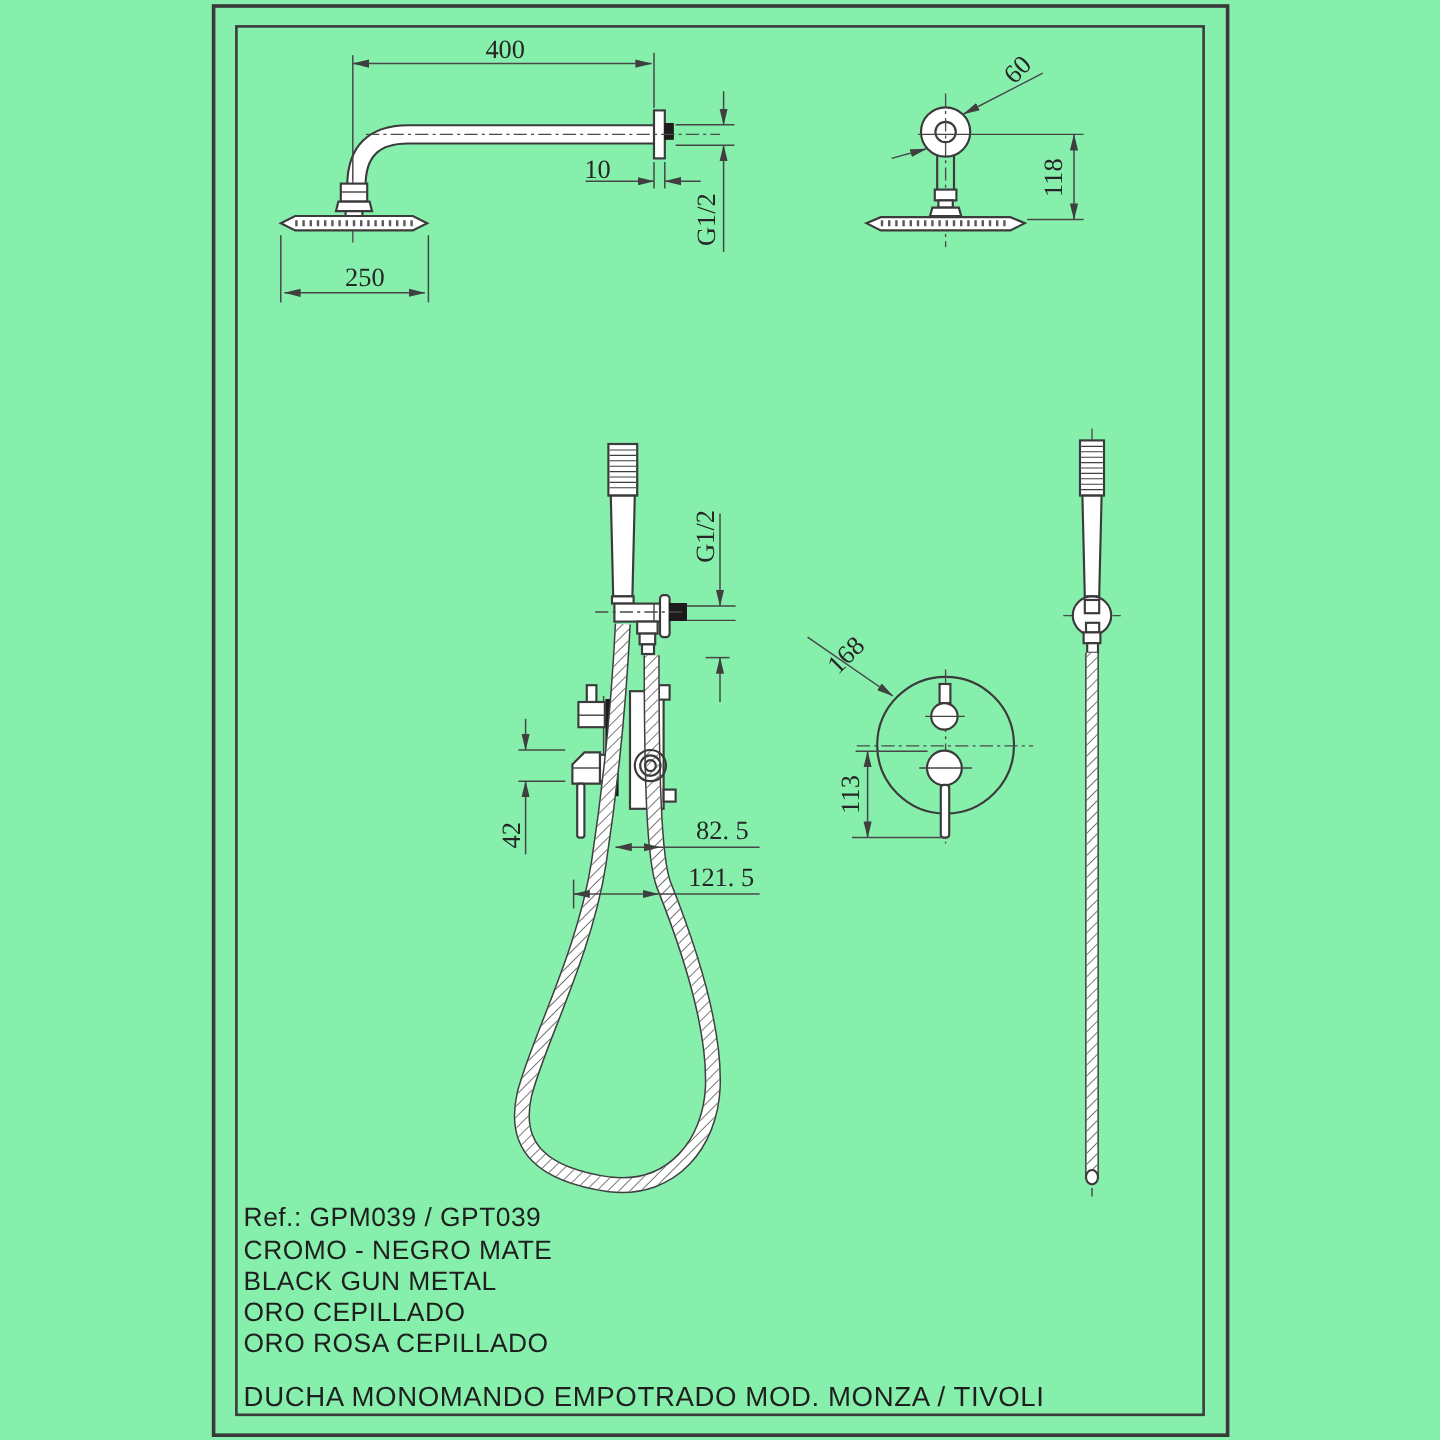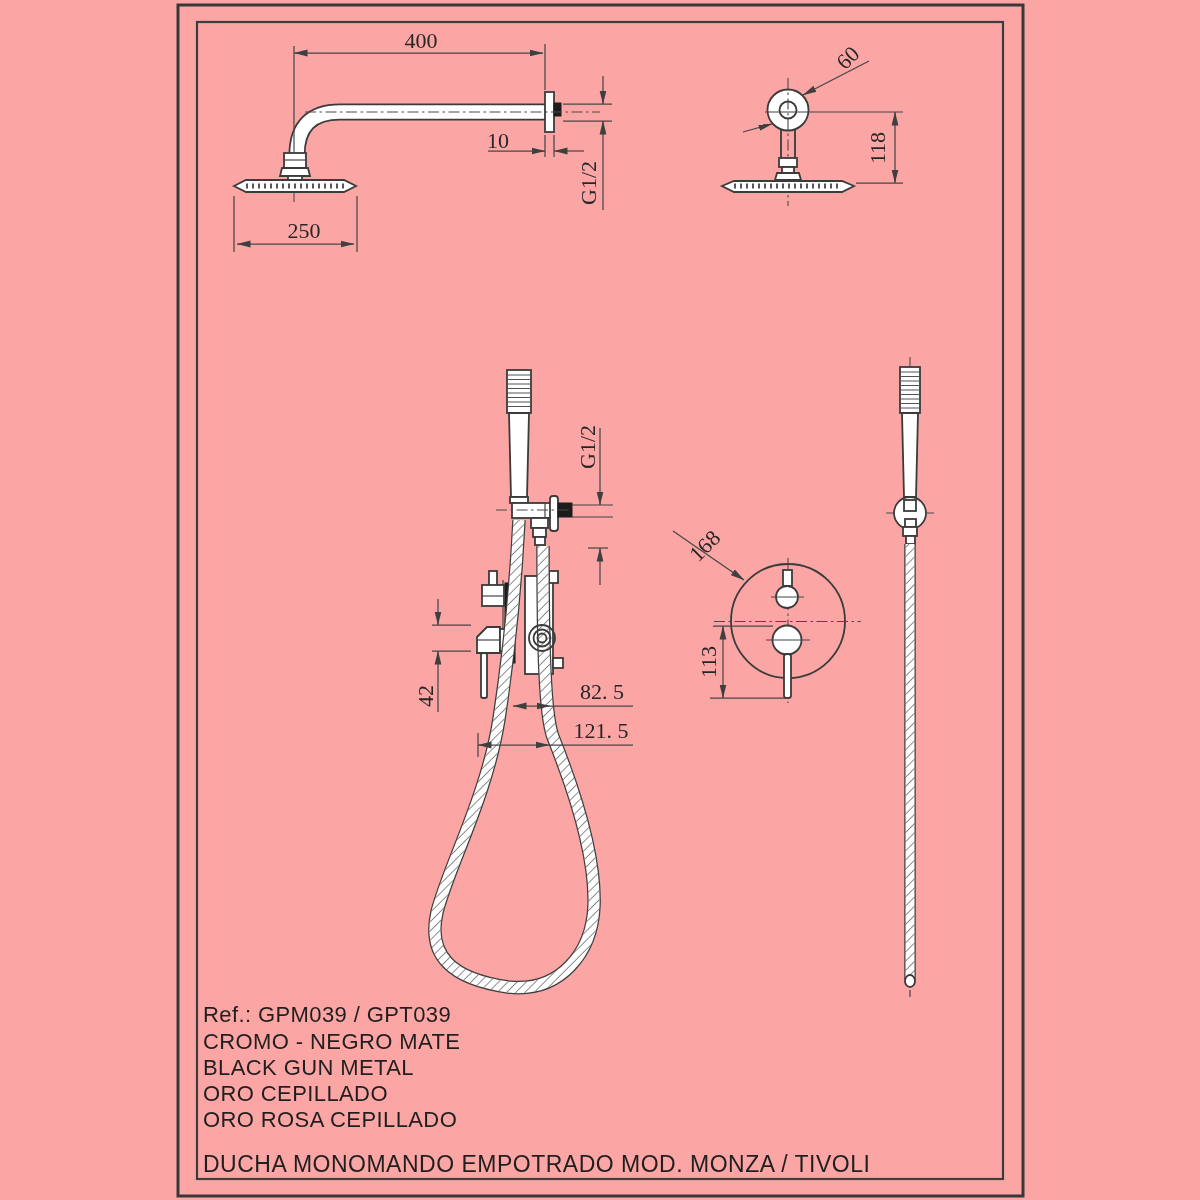--- a/index.html
+++ b/index.html
@@ -1,16 +1,16 @@
 <!DOCTYPE html>
 <html><head>
 <meta charset="utf-8">
 <style>
   html,body{margin:0;padding:0;background:#ffffff;}
-  .sheet{position:relative;width:1200px;height:1200px;background:#fca5a5;overflow:hidden;}
+  .sheet{position:relative;width:1200px;height:1200px;background:#86efac;overflow:hidden;}
   svg{display:block;}
   .outline{fill:none;stroke:#3b3b3b;stroke-width:1.8;}
   .outline-thin{fill:none;stroke:#454545;stroke-width:1.2;}
   .whitefill{fill:#ffffff;stroke:#3b3b3b;stroke-width:1.8;}
   .darkfill{fill:#1c1c1c;stroke:#1c1c1c;}
   .dimline{fill:none;stroke:#474747;stroke-width:1.25;}
   .centerline{fill:none;stroke:#4a4a4a;stroke-width:1.1;stroke-dasharray:11 3.5 2.5 3.5;}
   .dimtext{font-family:"Liberation Serif",serif;font-size:22px;fill:#262626;}
   .blocktext{font-family:"Liberation Sans",sans-serif;font-size:22px;fill:#1f1f1f;letter-spacing:0.4px;}
   .titletext{font-family:"Liberation Sans",sans-serif;font-size:23px;fill:#1f1f1f;letter-spacing:0.5px;}

